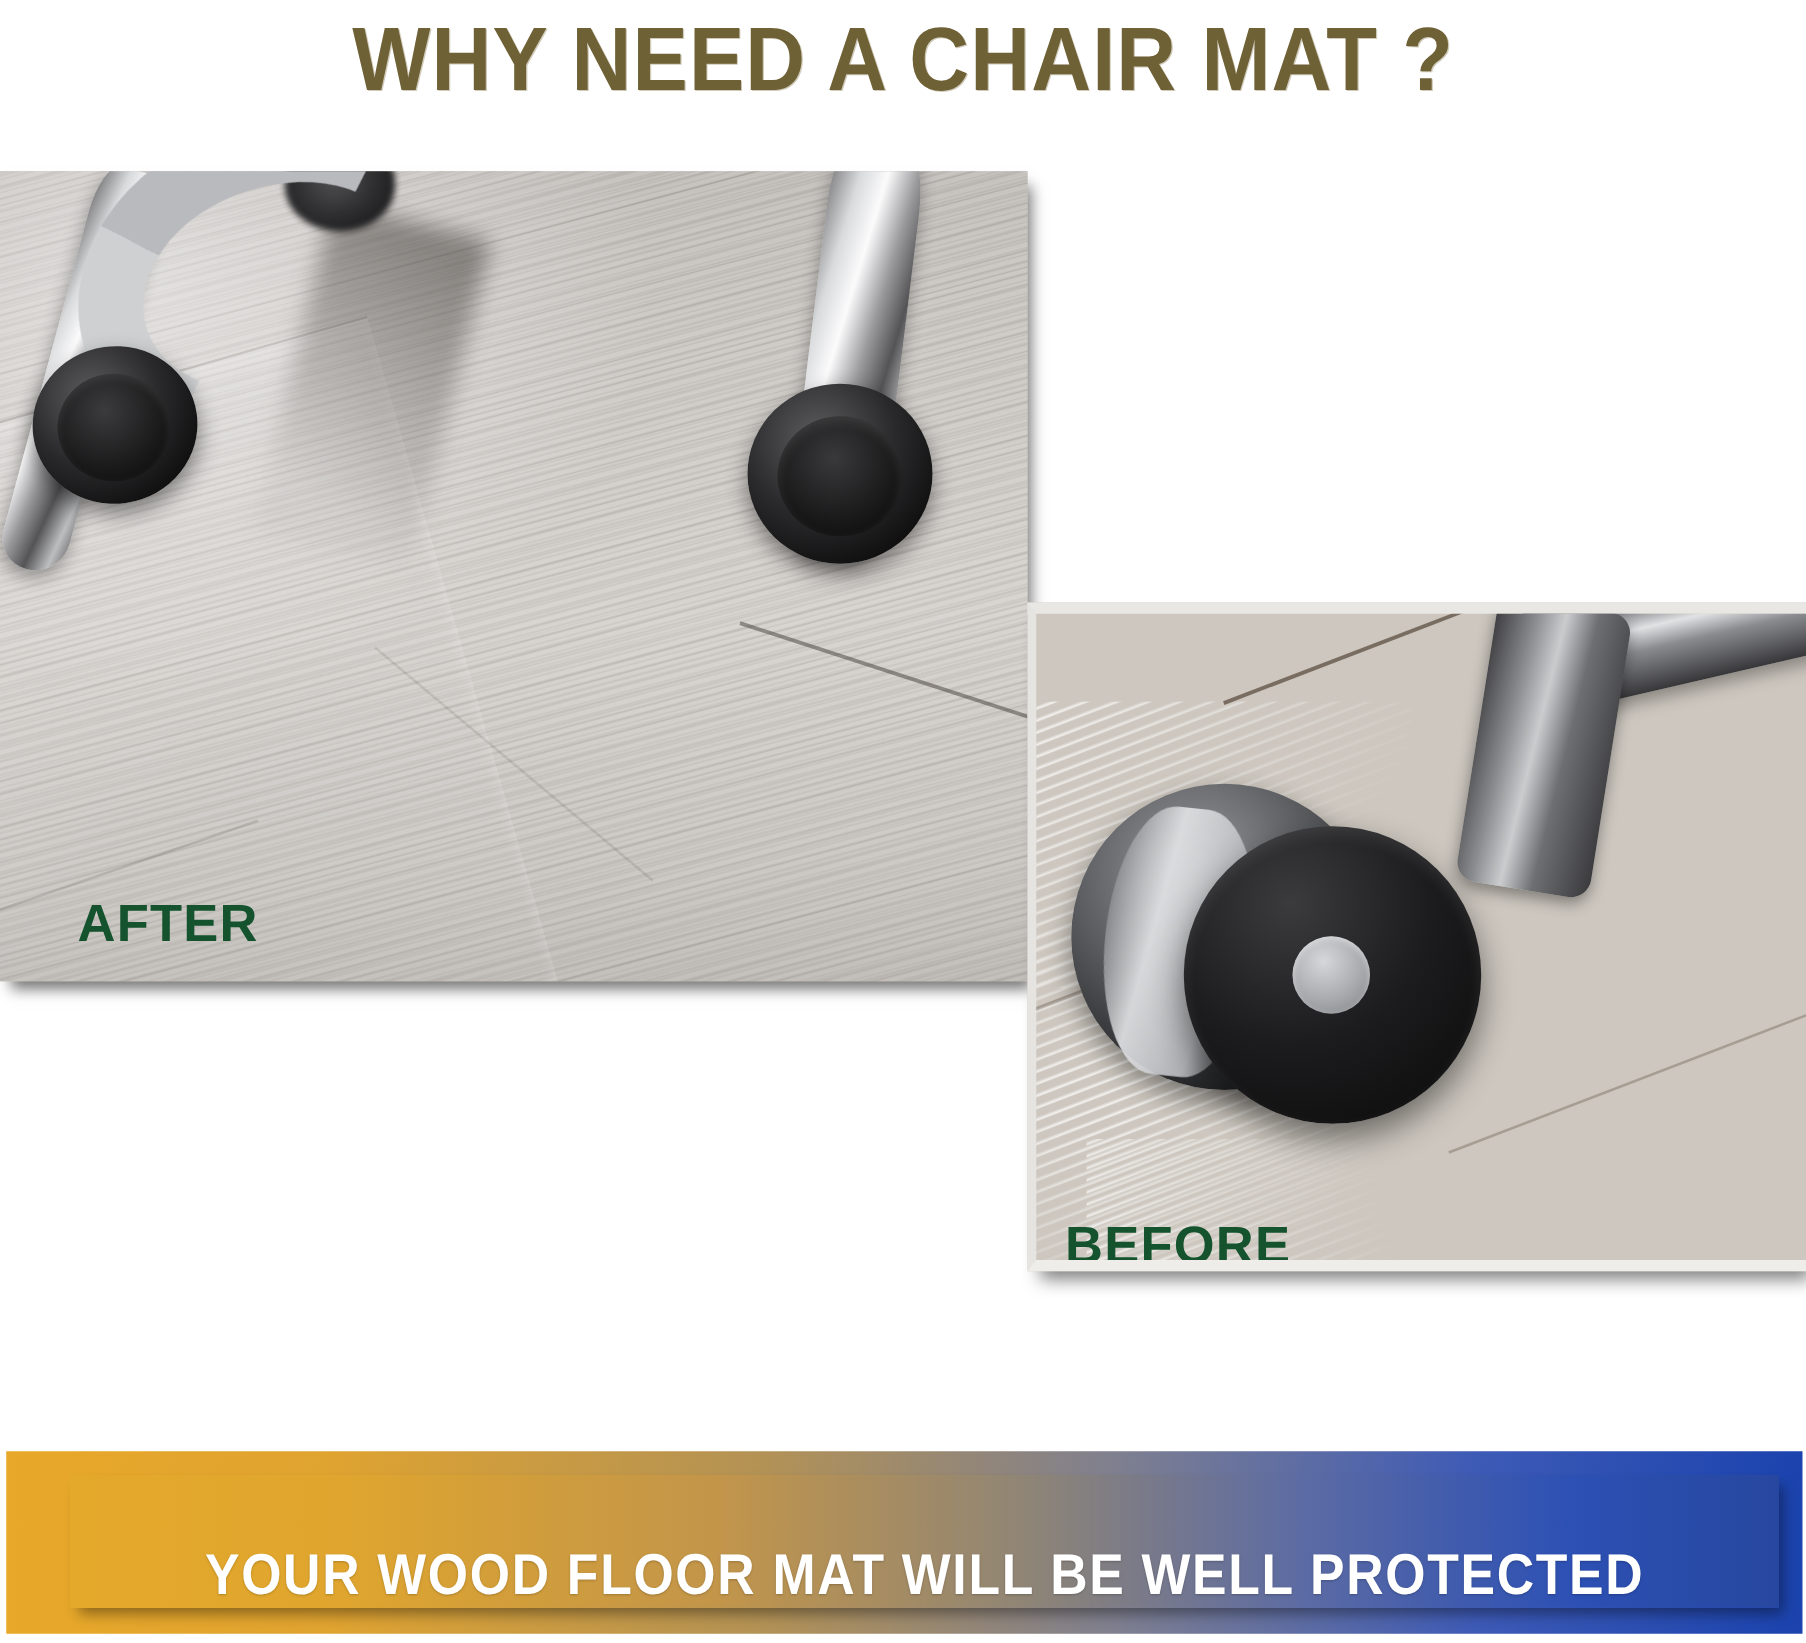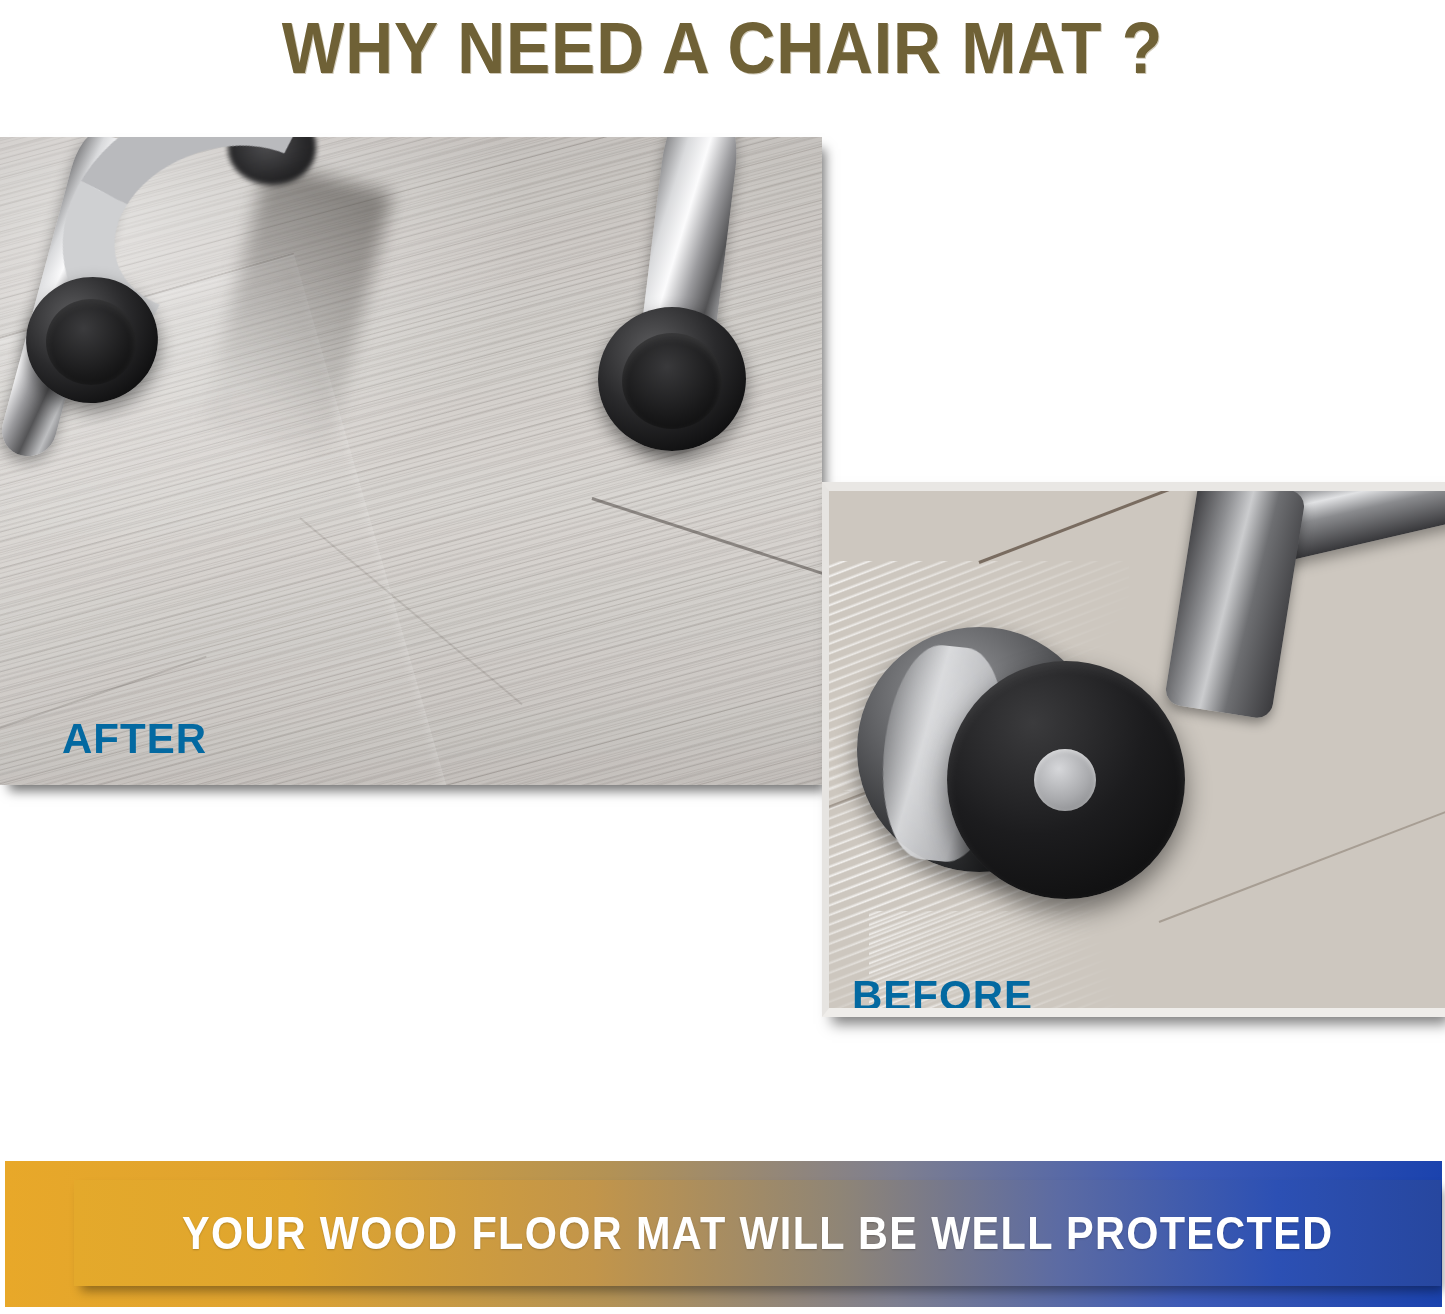--- a/index.html
+++ b/index.html
@@ -334,44 +334,44 @@
     box-shadow: inset 0 2px 5px rgba(255,255,255,0.5);
   }
 
   
   .caption {
     position: absolute;
     font-family: "Liberation Sans", sans-serif;
     font-weight: bold;
     font-size: 42px;
     letter-spacing: 1px;
-    color: #0369a1;
+    color: #14532d;
     user-select: none;
   }
   .caption-after  { left: 62px;  top: 715px; }
 
   
   .banner-outer {
     position: absolute;
     left: 5px;
     top: 1161px;
     width: 1437px;
     height: 146px;
     background: linear-gradient(90deg, #e8a829 0%, #dfa330 18%, #b39255 42%, #7e7f90 62%, #3d5ab6 82%, #1b43ae 100%);
   }
   .banner-inner {
     position: absolute;
-    left: 74px;
+    left: 56px;
     top: 1180px;
     width: 1367px;
     height: 106px;
     background: linear-gradient(90deg, #e4a92b 0%, #dfa52e 16%, #c2954a 38%, #8f8576 56%, #5c6ba3 72%, #2c50b4 88%, #27479f 100%);
     box-shadow: 5px 7px 10px -2px rgba(0,0,0,0.38);
     display: flex;
-    align-items: center;
+    align-items: flex-end;
     justify-content: center;
   }
   .banner-text {
     font-family: "Liberation Sans", sans-serif;
     font-weight: bold;
     font-size: 46px;
     letter-spacing: 1.5px;
     color: #ffffff;
     white-space: nowrap;
     transform: scaleX(0.90);

